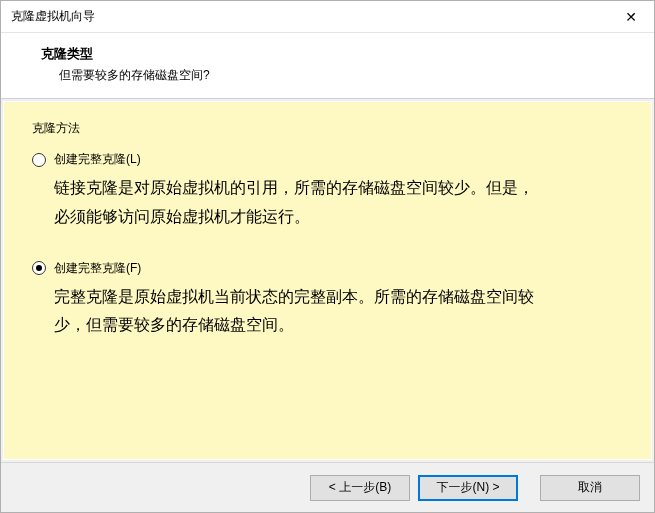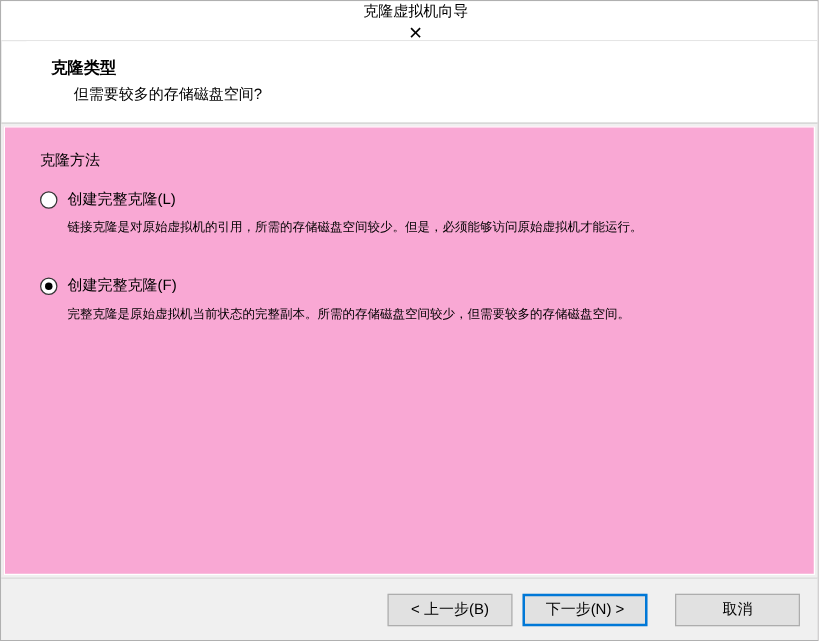--- a/index.html
+++ b/index.html
@@ -11,21 +11,20 @@
     background: #ffffff;
     color: #000;
   }
   .window { width: 655px; height: 513px; border: 1px solid #b0b0b0; display: flex; flex-direction: column; }
   .titlebar {
     height: 32px;
     display: flex; align-items: center;
     padding-left: 10px;
     border-bottom: 1px solid #e5e5e5;
     background: #ffffff;
-    flex-direction: column;
   }
   .titlebar .title { flex: 1; font-size: 12px; }
   .titlebar .close {
     width: 46px; height: 100%;
     display: flex; align-items: center; justify-content: center;
     font-size: 14px; font-family: Arial, sans-serif;
     color: #000;
     cursor: default;
   }
 
@@ -37,40 +36,40 @@
   .header .heading { font-weight: bold; font-size: 13px; margin-bottom: 4px; }
   .header .subheading { font-size: 12px; padding-left: 18px; }
 
   .content-wrap {
     flex: 1;
     border-top: 1px solid #d0d0d0;
     background: #f0f0f0;
     padding: 2px;
   }
   .content {
-    background: #f9a8d4;
+    background: #fef9c3;
     height: 100%;
     padding: 18px 28px;
     border: 1px solid #ffffff;
   }
   .section-label { font-size: 12px; margin-bottom: 14px; }
   .option-block { margin-bottom: 28px; }
   .radio-row { display: flex; align-items: center; margin-bottom: 6px; }
   .radio {
     width: 14px; height: 14px; border-radius: 50%;
     border: 1px solid #333; margin-right: 8px;
     display: flex; align-items: center; justify-content: center;
     background: #fff;
   }
   .radio.selected::after {
     content: ""; width: 6px; height: 6px; border-radius: 50%; background: #000;
   }
   .radio-label { font-size: 12px; }
   .option-desc {
-    font-size: 10px; line-height: 1.8;
+    font-size: 16px; line-height: 1.8;
     padding-left: 22px; padding-right: 10px;
     color: #000;
     max-width: 520px;
   }
 
   .footer {
     height: 50px;
     background: #f0f0f0;
     border-top: 1px solid #d8d8d8;
     display: flex; align-items: center; justify-content: flex-end;

